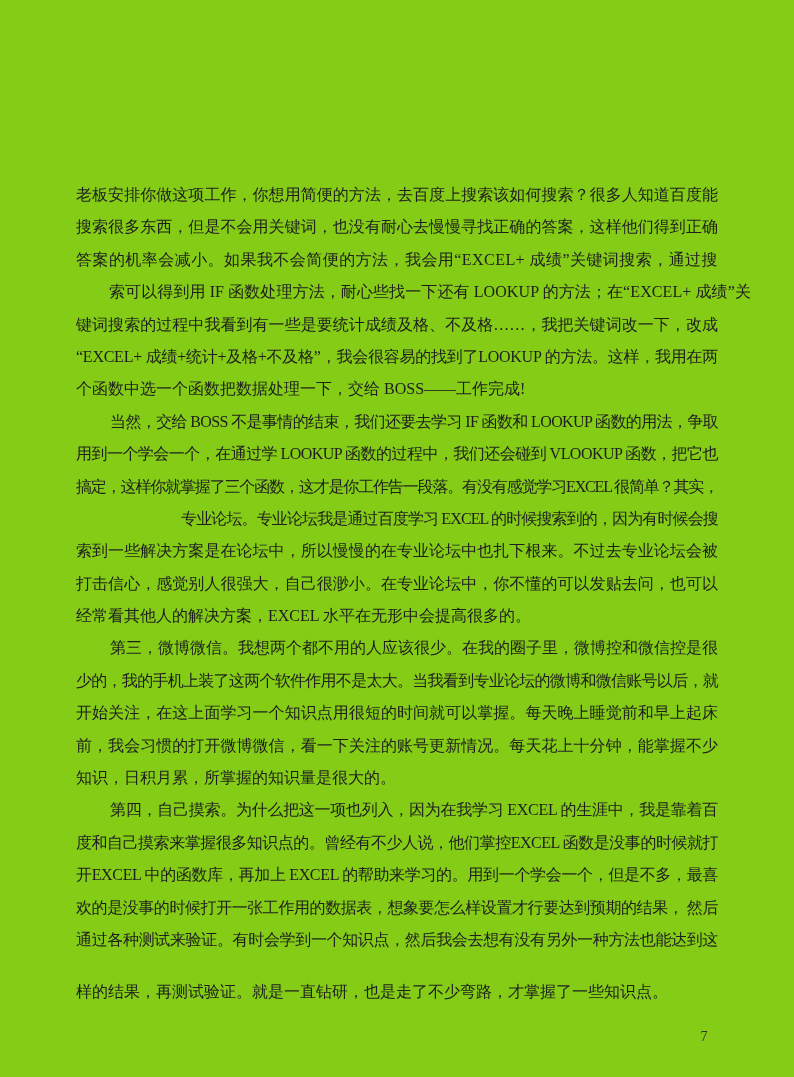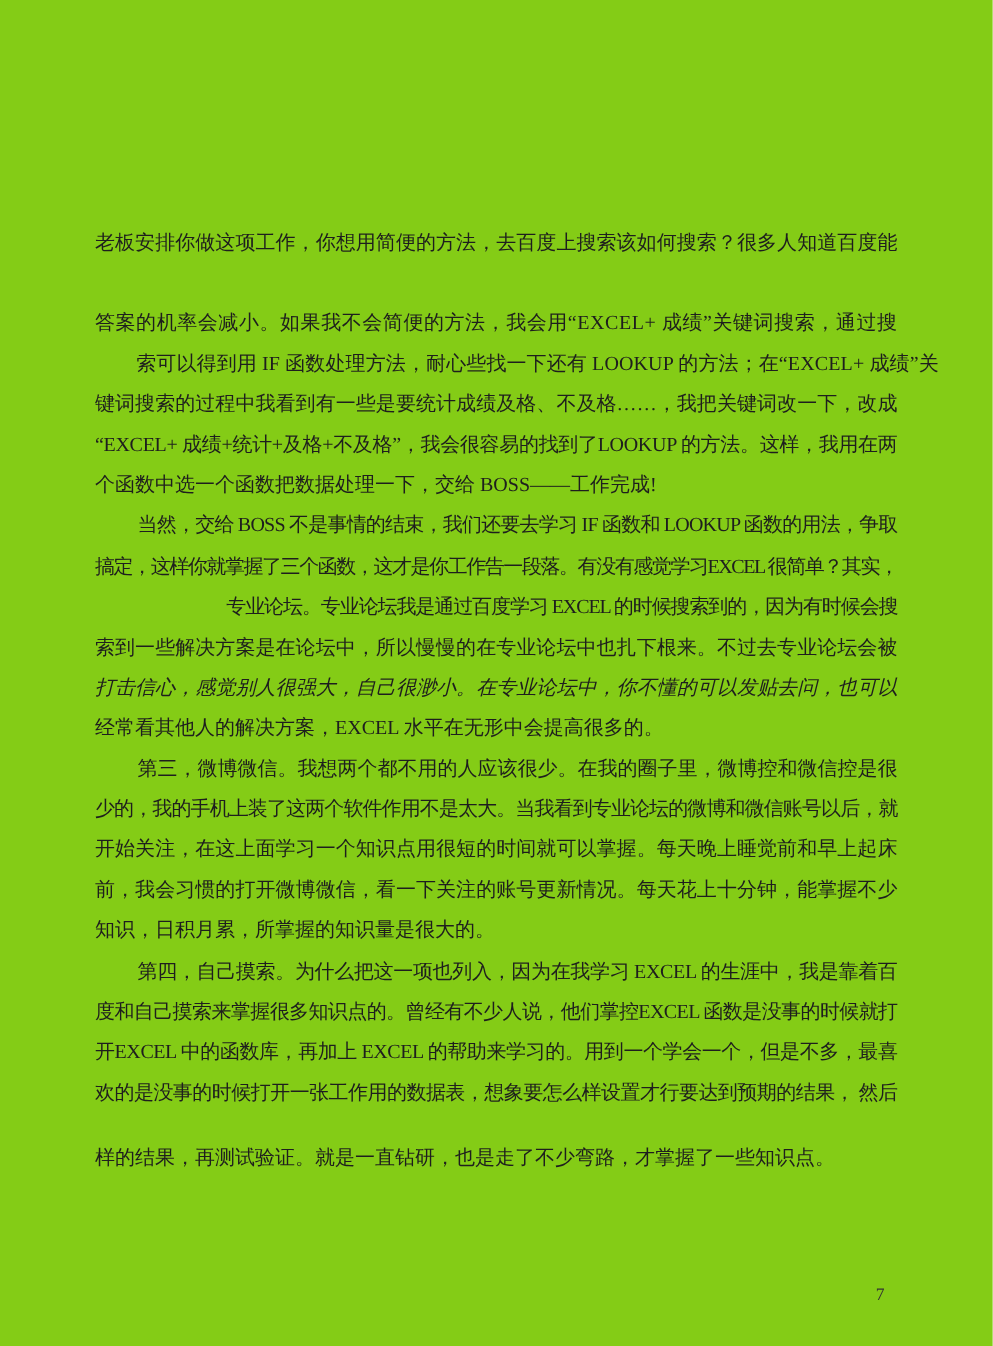--- a/index.html
+++ b/index.html
@@ -46,36 +46,39 @@
     font-size: 14px;
     color: #333333;
   }
 </style>
 </head>
 <body>
 
 <div class="page">
   <div class="text-block" id="text-block">
       <div class="line" style="padding-left: 0px;"><span class="lt" style="letter-spacing: 0.05px;">老板安排你做这项工作，你想用简便的方法，去百度上搜索该如何搜索？很多人知道百度能</span></div>
-      <div class="line" style="padding-left: 0px; margin-top: 32px;"><span class="lt" style="letter-spacing: 0.447px;">答案的机率会减小。如果我不会简便的方法，我会用“EXCEL+ 成绩”关键词搜索，通过搜</span></div>
+      <div class="line" style="padding-left: 0px;"><span class="lt" style="letter-spacing: 0.05px;">搜索很多东西，但是不会用关键词，也没有耐心去慢慢寻找正确的答案，这样他们得到正确</span></div>
+      <div class="line" style="padding-left: 0px;"><span class="lt" style="letter-spacing: 0.447px;">答案的机率会减小。如果我不会简便的方法，我会用“EXCEL+ 成绩”关键词搜索，通过搜</span></div>
       <div class="line" style="padding-left: 0px; margin-left: 33px;"><span class="lt" style="letter-spacing: 0.094px;">索可以得到用 IF 函数处理方法，耐心些找一下还有 LOOKUP 的方法；在“EXCEL+ 成绩”关</span></div>
       <div class="line" style="padding-left: 0px;"><span class="lt" style="letter-spacing: 0.05px;">键词搜索的过程中我看到有一些是要统计成绩及格、不及格……，我把关键词改一下，改成</span></div>
       <div class="line" style="padding-left: 0px;"><span class="lt" style="letter-spacing: -0.248px;">“EXCEL+ 成绩+统计+及格+不及格”，我会很容易的找到了LOOKUP 的方法。这样，我用在两</span></div>
       <div class="line" style="padding-left: 0px;"><span class="lt">个函数中选一个函数把数据处理一下，交给 BOSS——工作完成!</span></div>
       <div class="line" style="padding-left: 34px;"><span class="lt" style="letter-spacing: -0.623px;">当然，交给 BOSS 不是事情的结束，我们还要去学习 IF 函数和 LOOKUP 函数的用法，争取</span></div>
+      <div class="line" style="padding-left: 0px;"><span class="lt" style="letter-spacing: -0.534px;">用到一个学会一个，在通过学 LOOKUP 函数的过程中，我们还会碰到 VLOOKUP 函数，把它也</span></div>
       <div class="line" style="padding-left: 0px; text-align: right;"><span class="lt" style="letter-spacing: -1.151px;">搞定，这样你就掌握了三个函数，这才是你工作告一段落。有没有感觉学习EXCEL 很简单？其实，</span></div>
       <div class="line" style="padding-left: 105px;"><span class="lt" style="letter-spacing: -0.871px;">专业论坛。专业论坛我是通过百度学习 EXCEL 的时候搜索到的，因为有时候会搜</span></div>
       <div class="line" style="padding-left: 0px;"><span class="lt" style="letter-spacing: 0.05px;">索到一些解决方案是在论坛中，所以慢慢的在专业论坛中也扎下根来。不过去专业论坛会被</span></div>
-      <div class="line" style="padding-left: 0px;"><span class="lt" style="letter-spacing: 0.05px; font-style: italic;">打击信心，感觉别人很强大，自己很渺小。在专业论坛中，你不懂的可以发贴去问，也可以</span></div>
+      <div class="line" style="padding-left: 0px;"><span class="lt" style="letter-spacing: 0.05px;">打击信心，感觉别人很强大，自己很渺小。在专业论坛中，你不懂的可以发贴去问，也可以</span></div>
       <div class="line" style="padding-left: 0px;"><span class="lt">经常看其他人的解决方案，EXCEL 水平在无形中会提高很多的。</span></div>
       <div class="line" style="padding-left: 34px;"><span class="lt" style="letter-spacing: 0px;">第三，微博微信。我想两个都不用的人应该很少。在我的圈子里，微博控和微信控是很</span></div>
       <div class="line" style="padding-left: 0px;"><span class="lt" style="letter-spacing: -0.714px;">少的，我的手机上装了这两个软件作用不是太大。当我看到专业论坛的微博和微信账号以后，就</span></div>
       <div class="line" style="padding-left: 0px;"><span class="lt" style="letter-spacing: 0.05px;">开始关注，在这上面学习一个知识点用很短的时间就可以掌握。每天晚上睡觉前和早上起床</span></div>
       <div class="line" style="padding-left: 0px;"><span class="lt" style="letter-spacing: 0.05px;">前，我会习惯的打开微博微信，看一下关注的账号更新情况。每天花上十分钟，能掌握不少</span></div>
       <div class="line" style="padding-left: 0px;"><span class="lt">知识，日积月累，所掌握的知识量是很大的。</span></div>
       <div class="line" style="padding-left: 34px;"><span class="lt" style="letter-spacing: -0.261px;">第四，自己摸索。为什么把这一项也列入，因为在我学习 EXCEL 的生涯中，我是靠着百</span></div>
       <div class="line" style="padding-left: 0px;"><span class="lt" style="letter-spacing: -0.476px;">度和自己摸索来掌握很多知识点的。曾经有不少人说，他们掌控EXCEL 函数是没事的时候就打</span></div>
       <div class="line" style="padding-left: 0px;"><span class="lt" style="letter-spacing: -0.338px;">开EXCEL 中的函数库，再加上 EXCEL 的帮助来学习的。用到一个学会一个，但是不多，最喜</span></div>
       <div class="line" style="padding-left: 0px;"><span class="lt" style="letter-spacing: -0.429px; font-family: Liberation Serif, serif;">欢的是没事的时候打开一张工作用的数据表，想象要怎么样设置才行要达到预期的结果， 然后</span></div>
+      <div class="line" style="padding-left: 0px;"><span class="lt" style="letter-spacing: -0.341px;">通过各种测试来验证。有时会学到一个知识点，然后我会去想有没有另外一种方法也能达到这</span></div>
       <div class="line" style="padding-left: 0px; margin-top: 20px;"><span class="lt">样的结果，再测试验证。就是一直钻研，也是走了不少弯路，才掌握了一些知识点。</span></div>
     </div>
   <div class="footer-pagenum">7</div>
 </div>
 
 </body></html>

